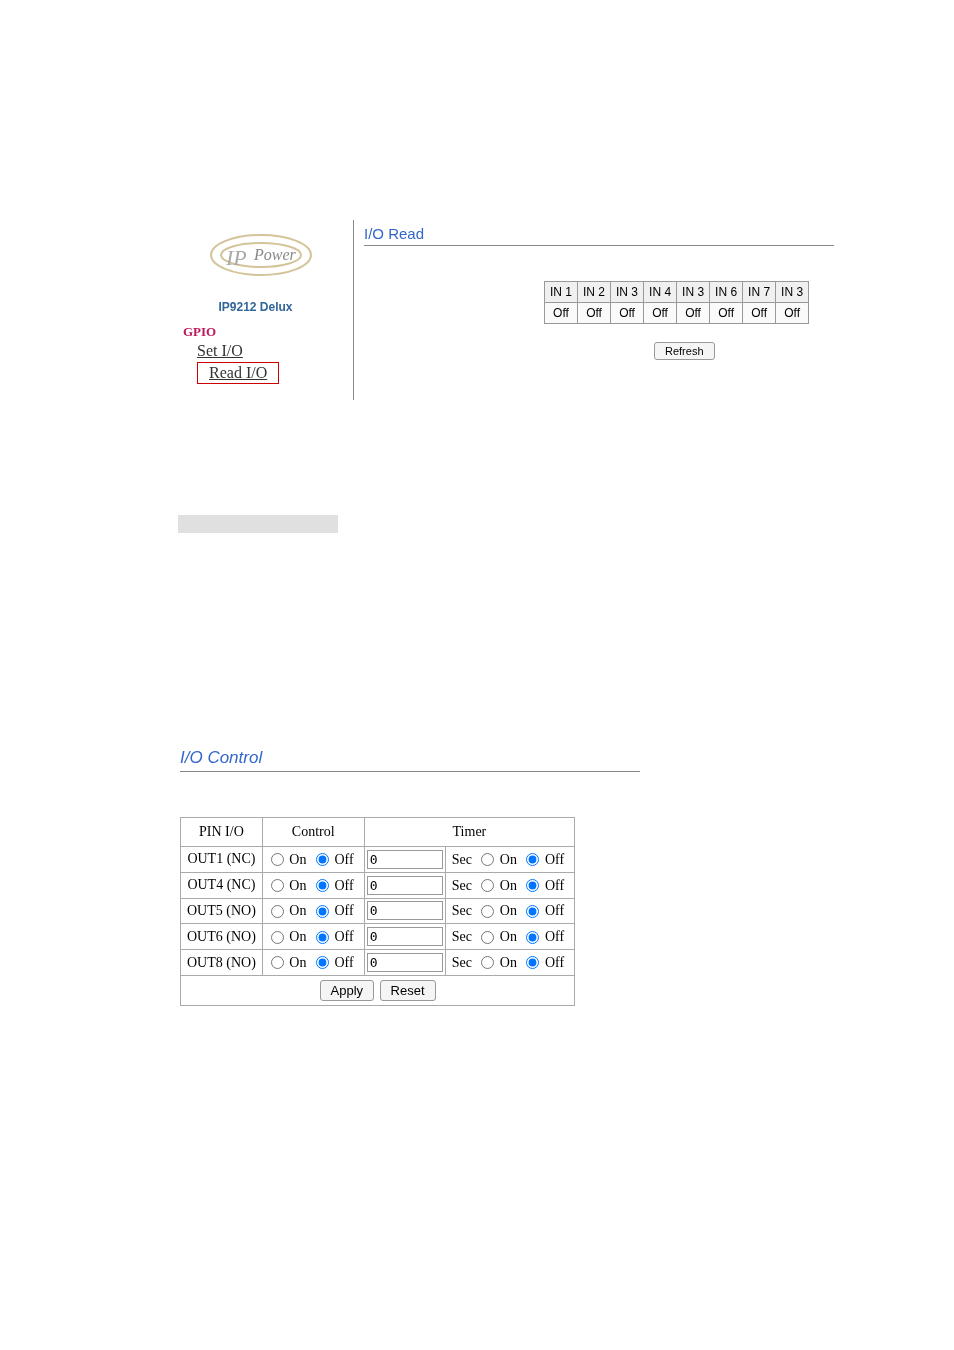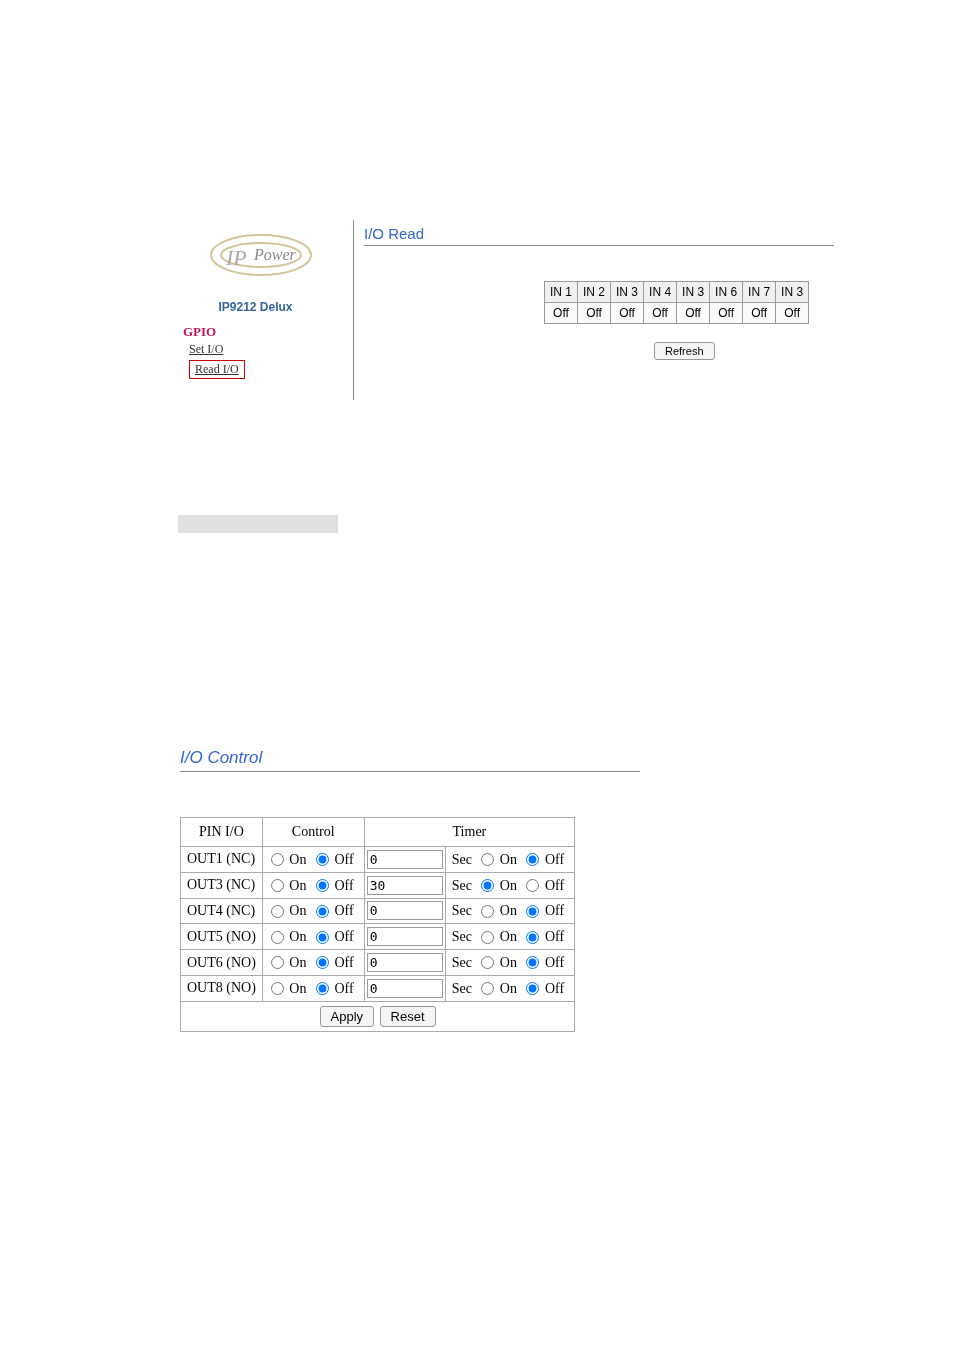--- a/index.html
+++ b/index.html
@@ -47,31 +47,31 @@
     }
     
     .nav-header {
       font-weight: bold;
       font-size: 13px;
       color: #be185d;
       margin-bottom: 2px;
     }
     
     .nav-link {
-      font-size: 12px;
+      font-size: 16px;
       color: #333;
       text-decoration: underline;
-      margin-left: 6px;
+      margin-left: 14px;
       margin-bottom: 2px;
       cursor: pointer;
     }
     
     .nav-link-active {
       border: 1px solid #cc0000;
-      padding: 1px 5px;
+      padding: 1px 11px;
       display: inline-block;
       text-decoration: underline;
     }
     
     .divider-v {
       border-left: 1px solid #888;
       height: 180px;
       margin: 0 10px;
     }
     
@@ -164,20 +164,21 @@
       background: #fff;
     }
     
     .control-table td {
       border: 1px solid #aaa;
       padding: 4px 6px;
       background: #fff;
     }
     
     .pin-label {
+      text-align: center;
       white-space: nowrap;
     }
     
     .control-cell {
       white-space: nowrap;
     }
     
     .timer-cell {
       white-space: nowrap;
     }
@@ -295,26 +296,20 @@
       </tr>
     </thead>
     <tbody id="control-rows">
         <tr>
           <td class="pin-label">OUT1 (NC)</td>
           <td class="control-cell"><input type="radio" name="ctrl0" style=""> <span class="radio-label">On</span> <input type="radio" name="ctrl0" checked="" style=""> <span class="radio-label">Off</span></td>
           <td style="padding: 2px;"><input type="text" class="timer-input" value="0" style=""></td>
           <td class="timer-cell"><span class="radio-label">Sec</span> <input type="radio" name="tmr0" style=""> <span class="radio-label">On</span> <input type="radio" name="tmr0" checked="" style=""> <span class="radio-label">Off</span></td>
         </tr>
         <tr>
-          <td class="pin-label">OUT3 (NC)</td>
-          <td class="control-cell"><input type="radio" name="ctrl2" style=""> <span class="radio-label">On</span> <input type="radio" name="ctrl2" checked="" style=""> <span class="radio-label">Off</span></td>
-          <td style="padding: 2px;"><input type="text" class="timer-input" value="30" style=""></td>
-          <td class="timer-cell"><span class="radio-label">Sec</span> <input type="radio" name="tmr2" checked="" style=""> <span class="radio-label">On</span> <input type="radio" name="tmr2" style=""> <span class="radio-label">Off</span></td>
-        </tr>
-        <tr>
           <td class="pin-label">OUT4 (NC)</td>
           <td class="control-cell"><input type="radio" name="ctrl3" style=""> <span class="radio-label">On</span> <input type="radio" name="ctrl3" checked="" style=""> <span class="radio-label">Off</span></td>
           <td style="padding: 2px;"><input type="text" class="timer-input" value="0" style=""></td>
           <td class="timer-cell"><span class="radio-label">Sec</span> <input type="radio" name="tmr3" style=""> <span class="radio-label">On</span> <input type="radio" name="tmr3" checked="" style=""> <span class="radio-label">Off</span></td>
         </tr>
         <tr>
           <td class="pin-label">OUT5 (NO)</td>
           <td class="control-cell"><input type="radio" name="ctrl4" style=""> <span class="radio-label">On</span> <input type="radio" name="ctrl4" checked="" style=""> <span class="radio-label">Off</span></td>
           <td style="padding: 2px;"><input type="text" class="timer-input" value="0" style=""></td>
           <td class="timer-cell"><span class="radio-label">Sec</span> <input type="radio" name="tmr4" style=""> <span class="radio-label">On</span> <input type="radio" name="tmr4" checked="" style=""> <span class="radio-label">Off</span></td>

